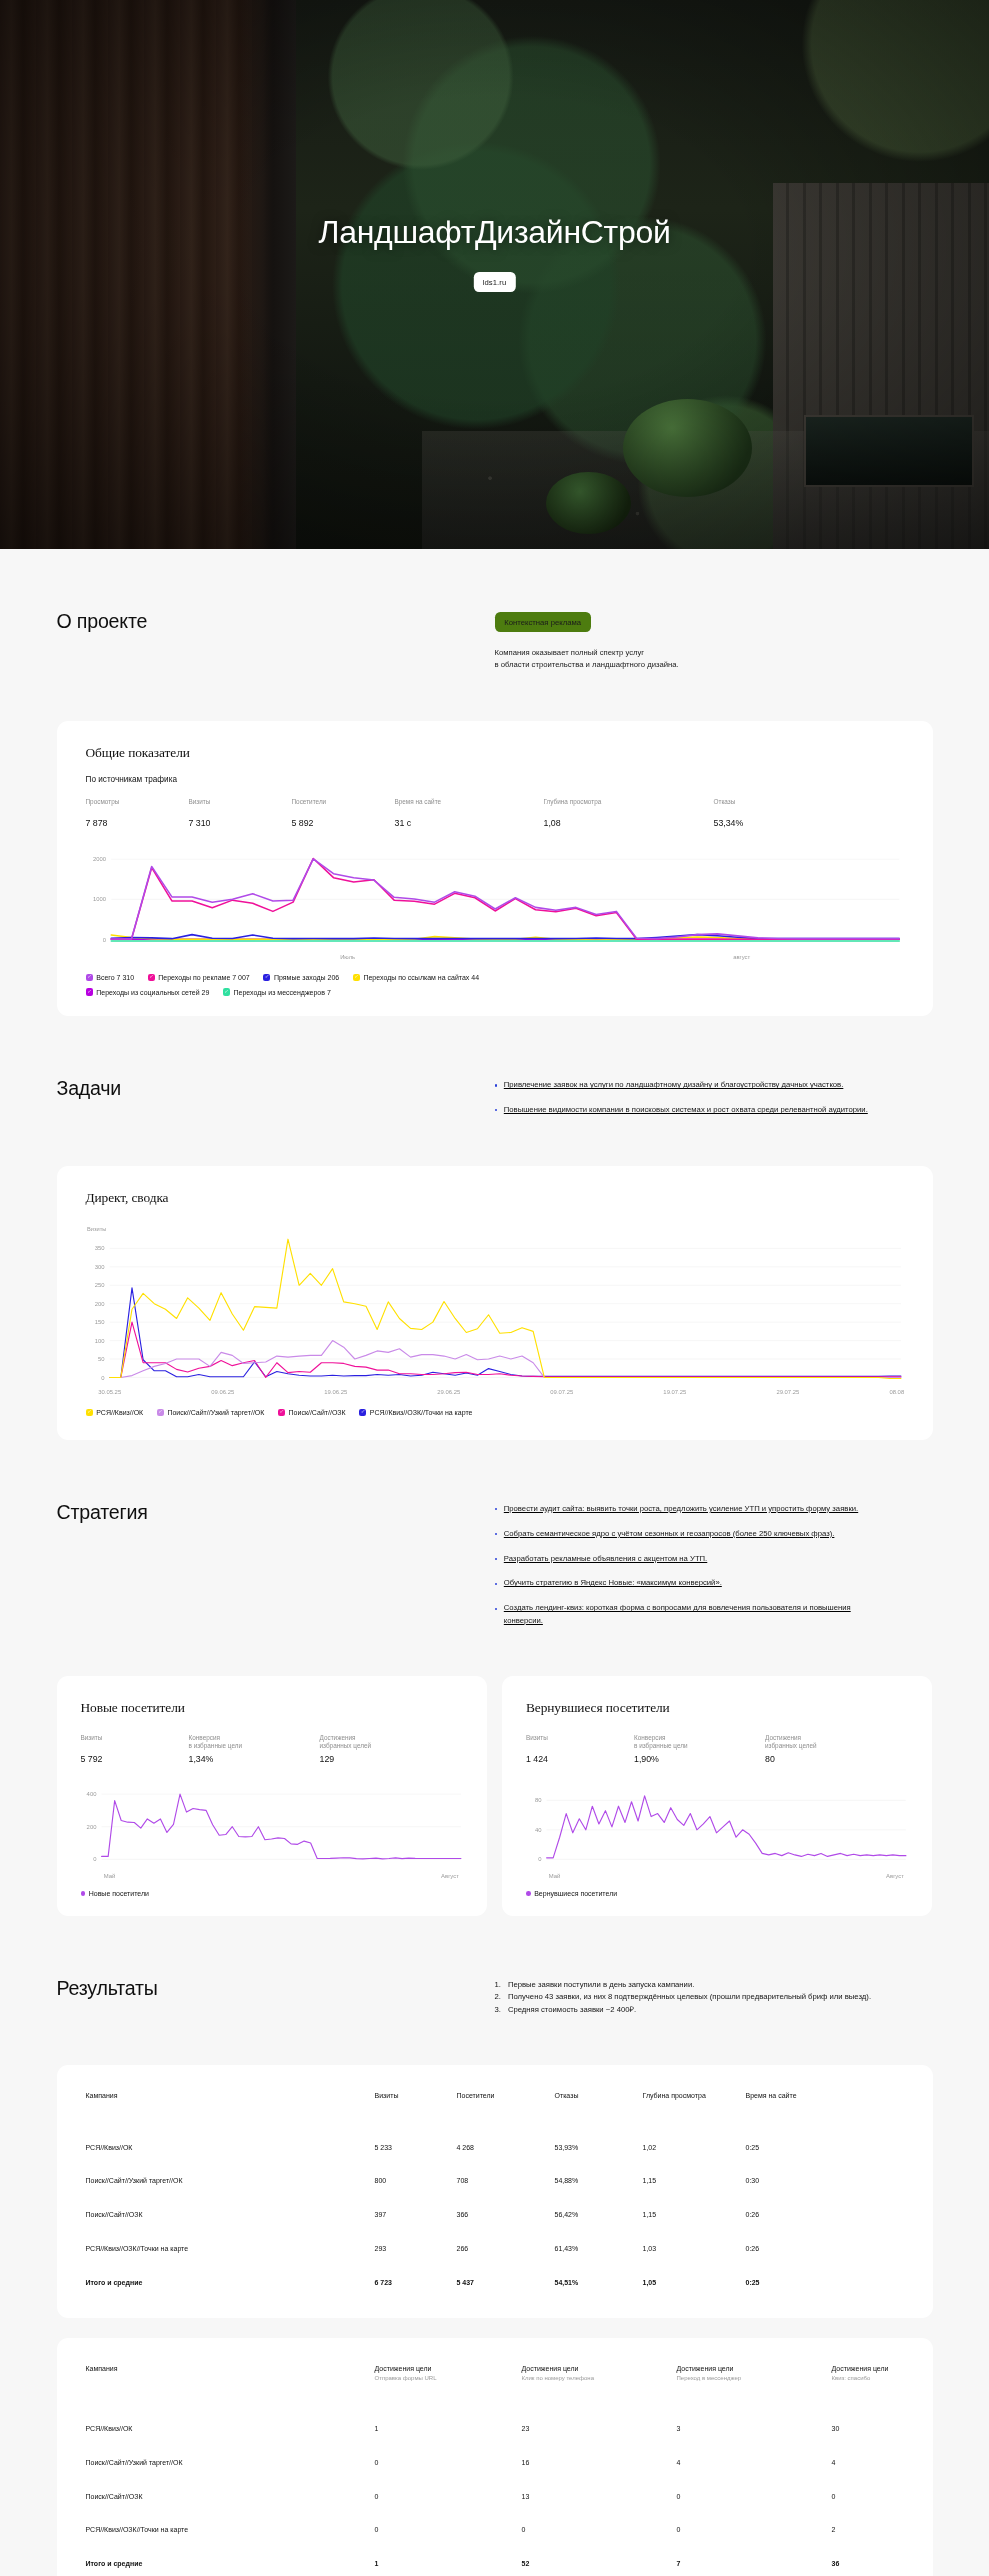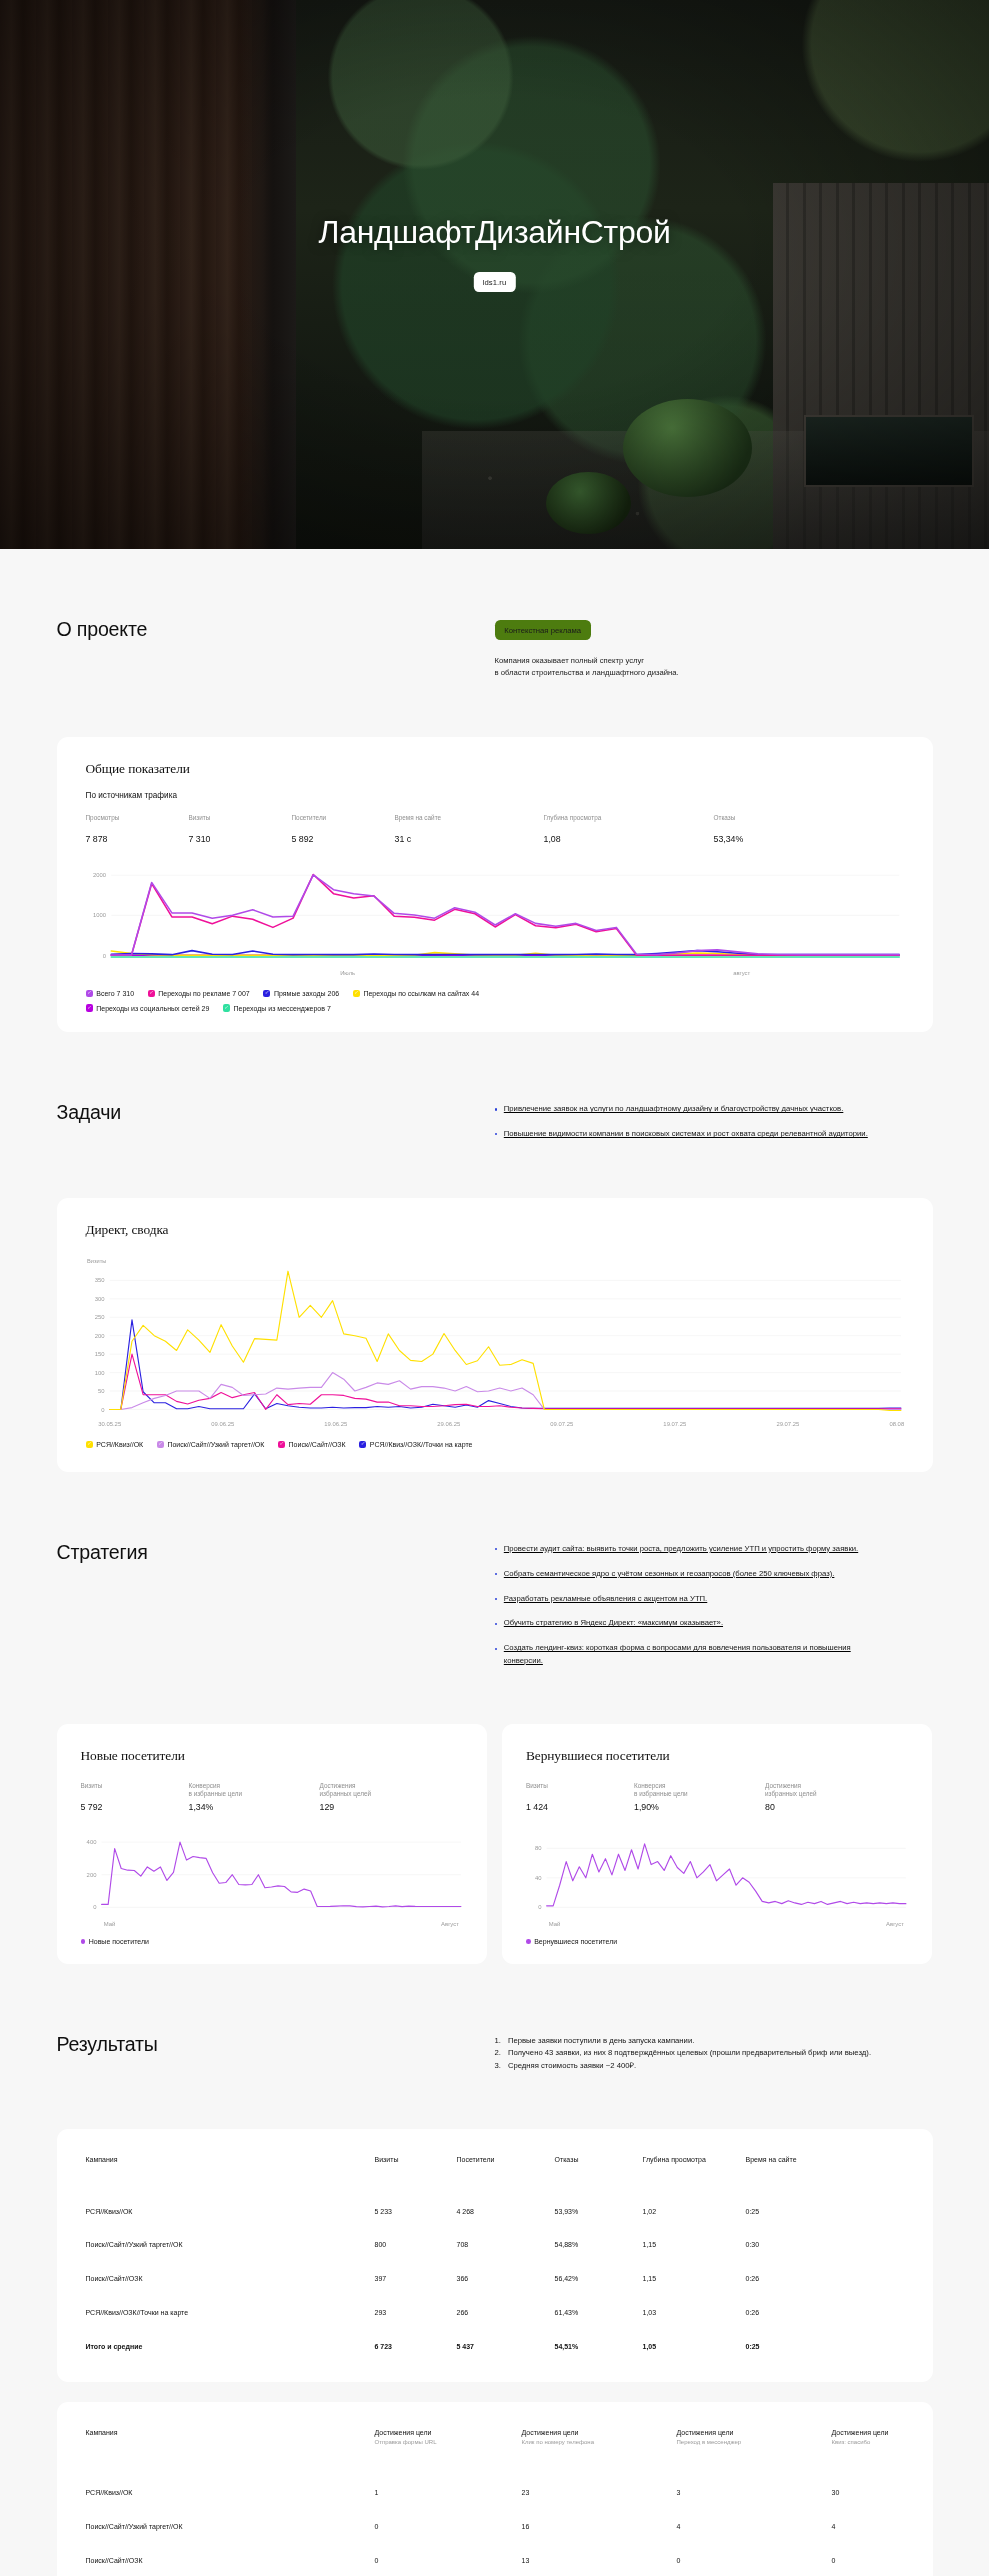--- a/index.html
+++ b/index.html
@@ -89,21 +89,21 @@
     font-size: 7.7px;
     letter-spacing: 0.1px;
     text-decoration: none;
     display: inline-block;
   }
 
   
   .page { width: 989px; background: #f7f7f7; padding-bottom: 118px; }
 
   .sect-head {
-    display: flex; width: 876px; margin: 8px auto;
+    display: flex; width: 876px; margin: 0 auto;
   }
   .sect-title {
     width: 438px; flex: 0 0 438px;
     font-size: 19.6px; font-weight: 400; color: #0f0f0f;
     letter-spacing: -0.2px;
   }
   .sect-body { flex: 1 1 auto; padding-top: 2.1px; }
 
   .tag {
     display: inline-block; background: #4d7c0f; color: #1b1b1b;
@@ -374,21 +374,21 @@
 
   <div class="gap-xl"></div>
 
   <div class="sect-head">
     <h2 class="sect-title">Стратегия</h2>
     <div class="sect-body">
       <ul class="bullets">
         <li>Провести аудит сайта: выявить точки роста, предложить усиление УТП и упростить форму заявки.</li>
         <li>Собрать семантическое ядро с учётом сезонных и геозапросов (более 250 ключевых фраз).</li>
         <li>Разработать рекламные объявления с акцентом на УТП.</li>
-        <li>Обучить стратегию в Яндекс Директ: «максимум оказывает».</li>
+        <li>Обучить стратегию в Яндекс Новые: «максимум конверсий».</li>
         <li>Создать лендинг-квиз: короткая форма с вопросами для вовлечения пользователя и повышения конверсии.</li>
       </ul>
     </div>
   </div>
 
   <div class="gap-l"></div>
 
   <div class="grid2">
     <div class="card">
       <div class="card-pad" style="padding:24px 24px 18.5px 24px">

